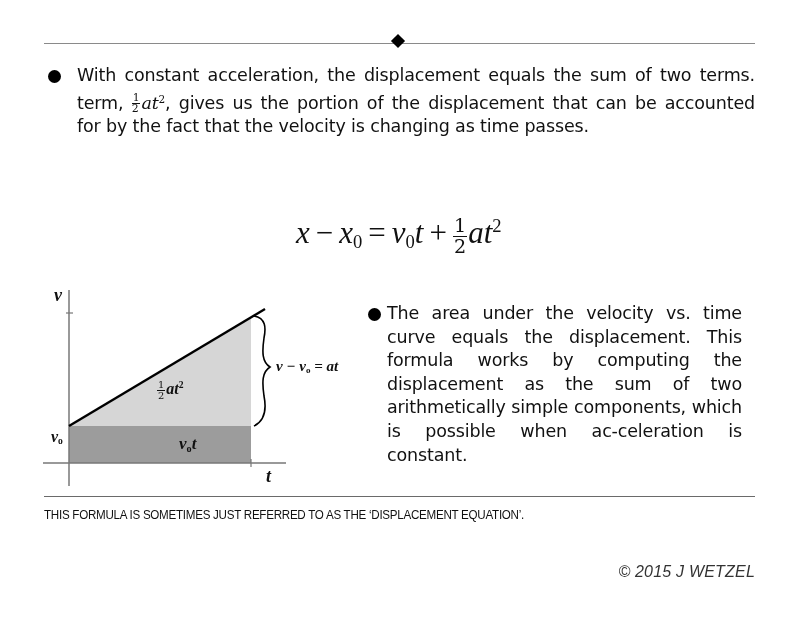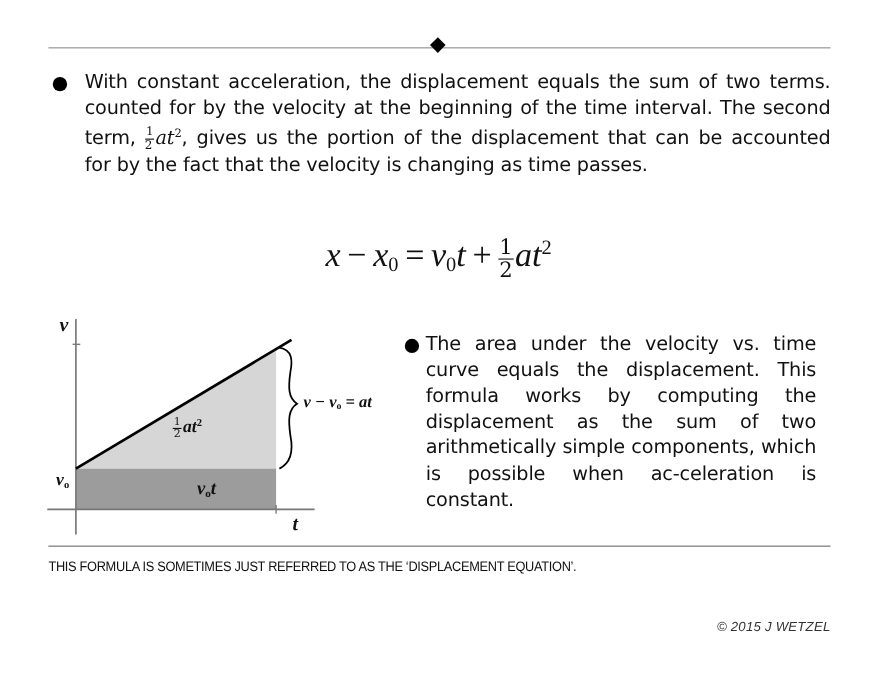--- a/index.html
+++ b/index.html
@@ -32,33 +32,32 @@
   }
   .graph { position: absolute; left: 0; top: 0; }
   .glabel { position: absolute; font-family: "Liberation Serif", serif; font-style: italic; font-weight: bold; color: #111; white-space: nowrap; }
   .rule-bottom { position: absolute; left: 44px; top: 496px; width: 711px; height: 1px; background: #6a6a6a; }
   .footnote {
     position: absolute; left: 44px; top: 508px; font-family: "Liberation Sans", sans-serif;
     font-size: 12.5px; letter-spacing: -0.3px; transform: scaleX(0.93); transform-origin: left top;
   }
   .copyright {
     position: absolute; right: 45px; top: 563px; font-family: "Liberation Sans", sans-serif;
-    font-size: 12px; font-style: italic; color: #333; letter-spacing: 0.2px;
+    font-size: 16px; font-style: italic; color: #333; letter-spacing: 0.2px;
   }
 </style>
 </head>
 <body>
 
 <div class="rule-top"></div>
 <div class="diamond"></div>
 
 <div class="bullet" style="left:48px; top:70px;"></div>
 <div class="para1">
   <div style="text-align:justify;text-align-last:justify;">With constant acceleration, the displacement equals the sum of two terms.</div>
-  <div style="text-align-last:justify;">counted for by the velocity at the beginning of the time interval.  The second</div>
   <div style="text-align-last:justify;">
     <span>term, </span><span class="frac"><span class="num">1</span><span>2</span></span><span class="math"><span>at</span><span class="sup">2</span></span><span>, gives us the portion of the displacement that can be accounted</span>
   </div>
   <div>for by the fact that the velocity is changing as time passes.</div>
 </div>
 
 <div class="equation">
   <span>x</span><span class="op">−</span><span>x</span><span class="sub">0</span><span class="op">=</span><span>v</span><span class="sub">0</span><span>t</span><span class="op">+</span><span class="frac"><span class="num">1</span><span>2</span></span><span>at</span><span class="sup">2</span>
 </div>
 

